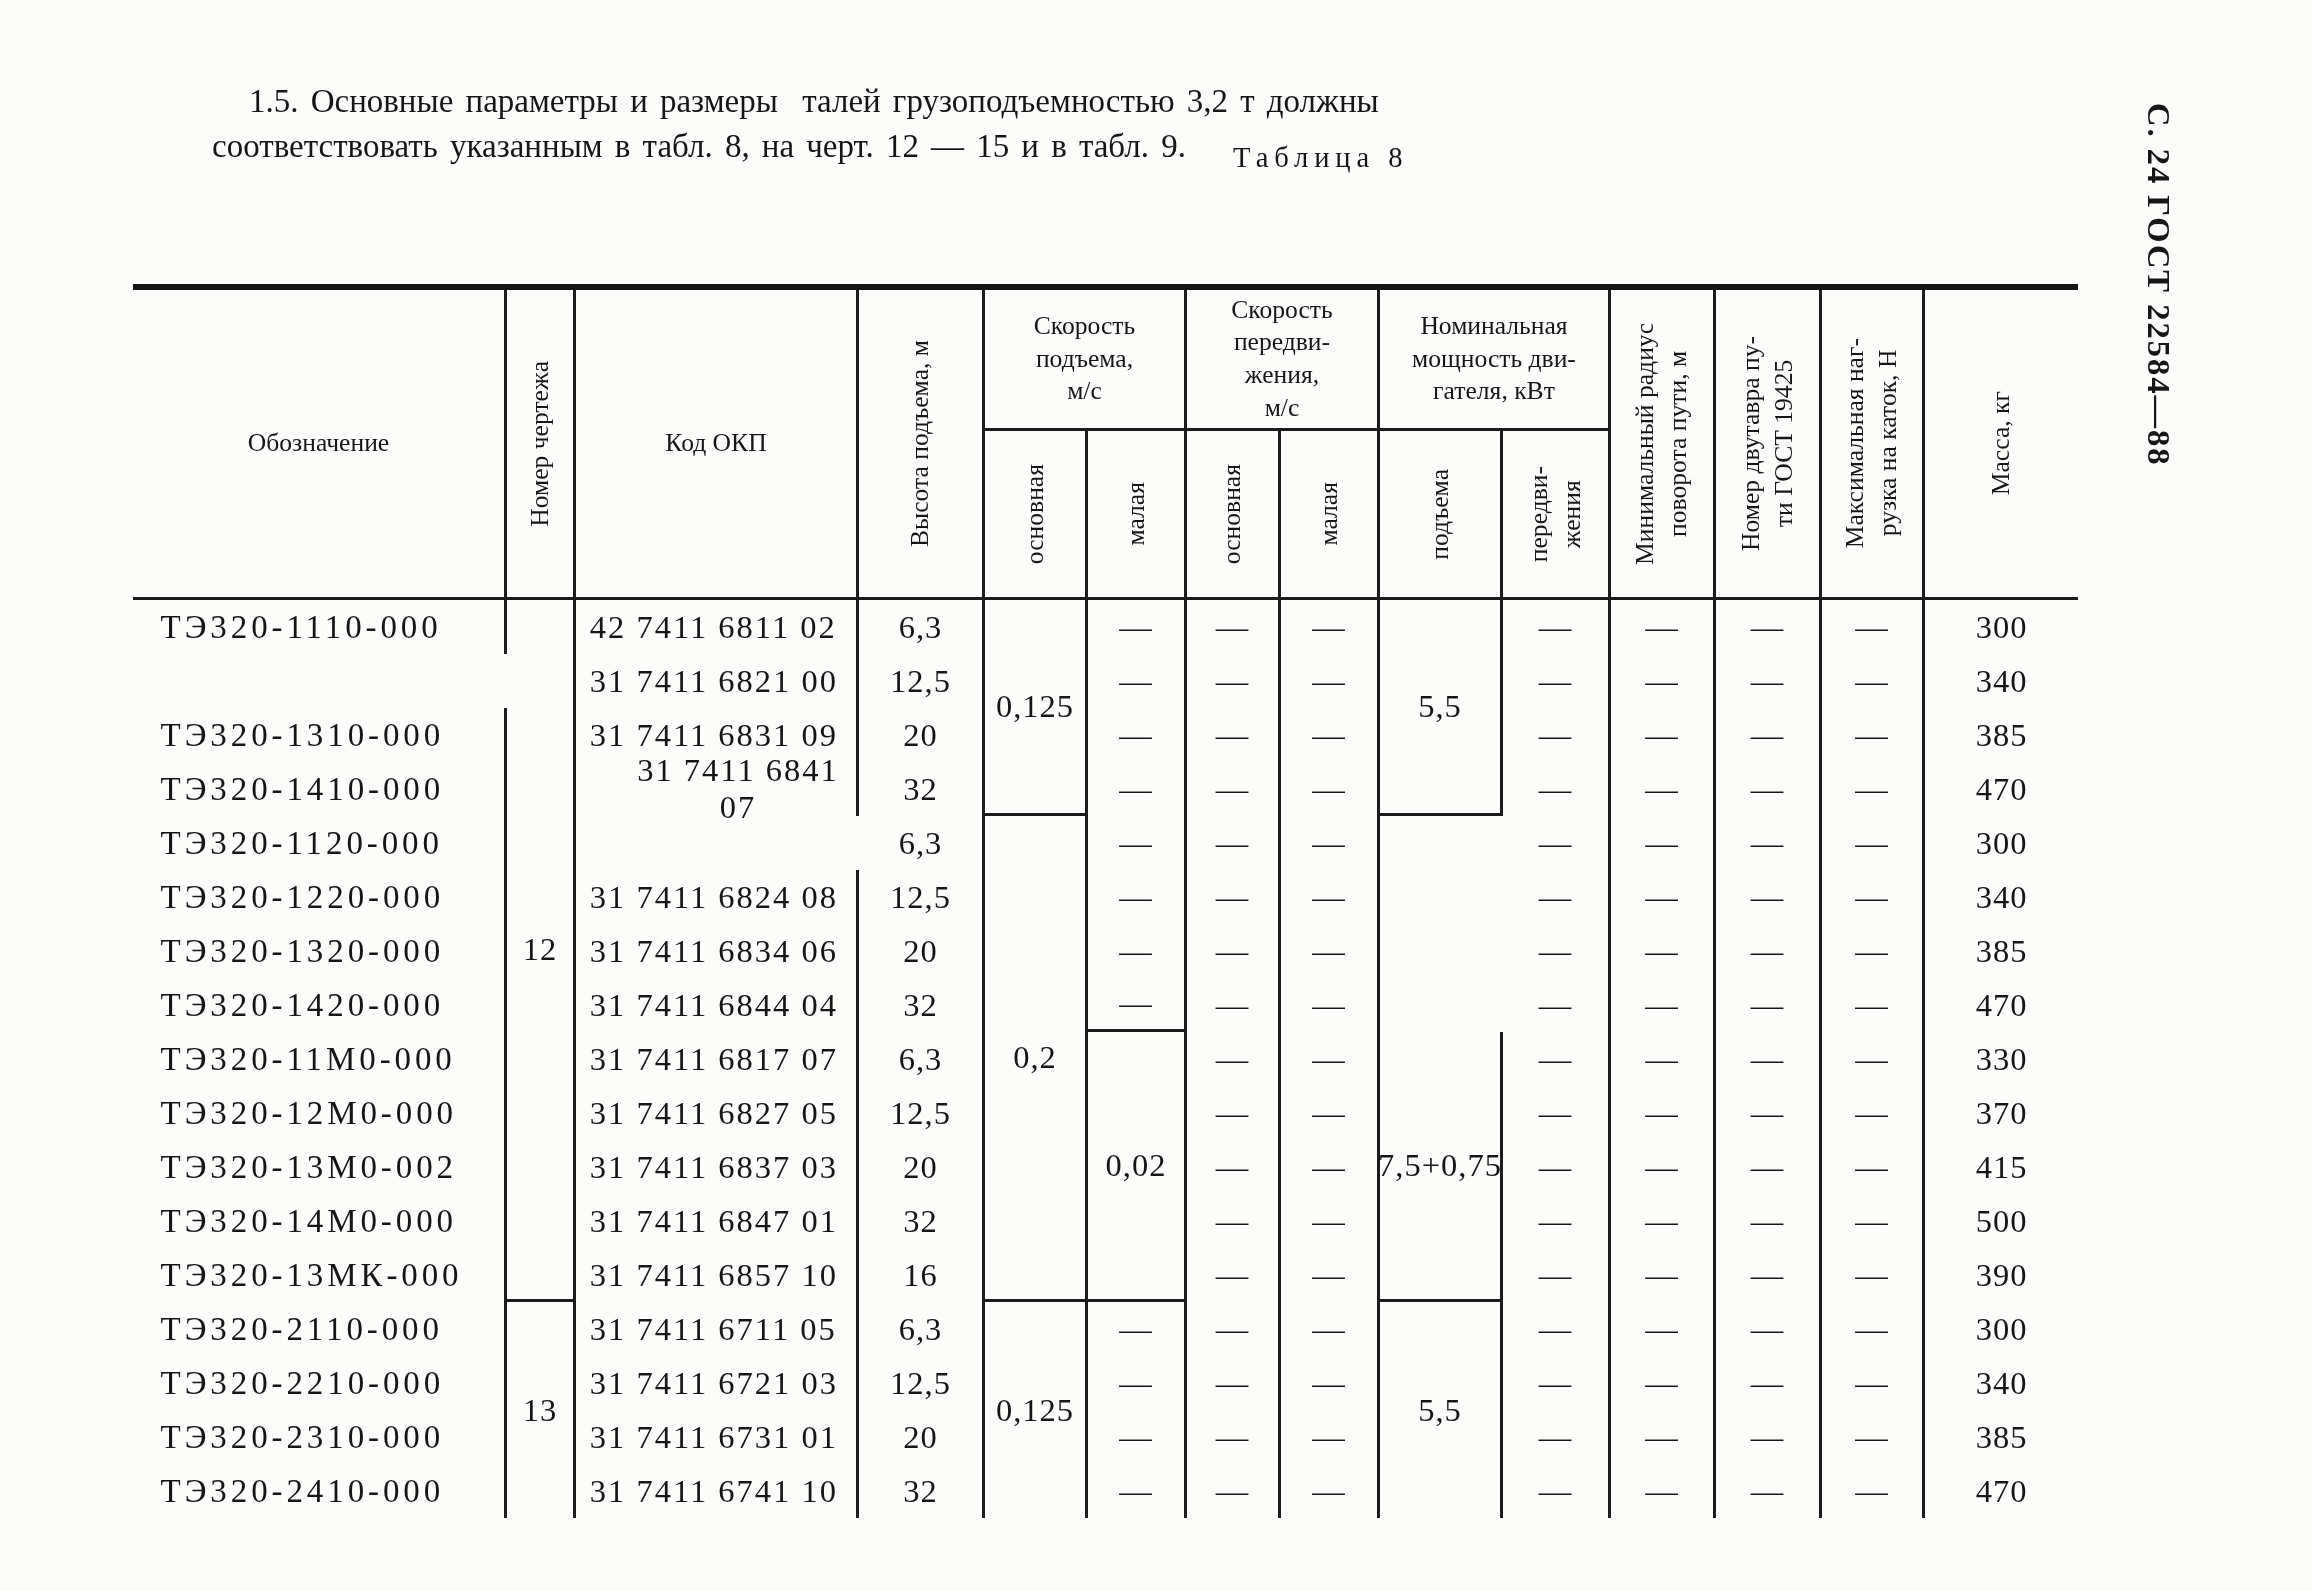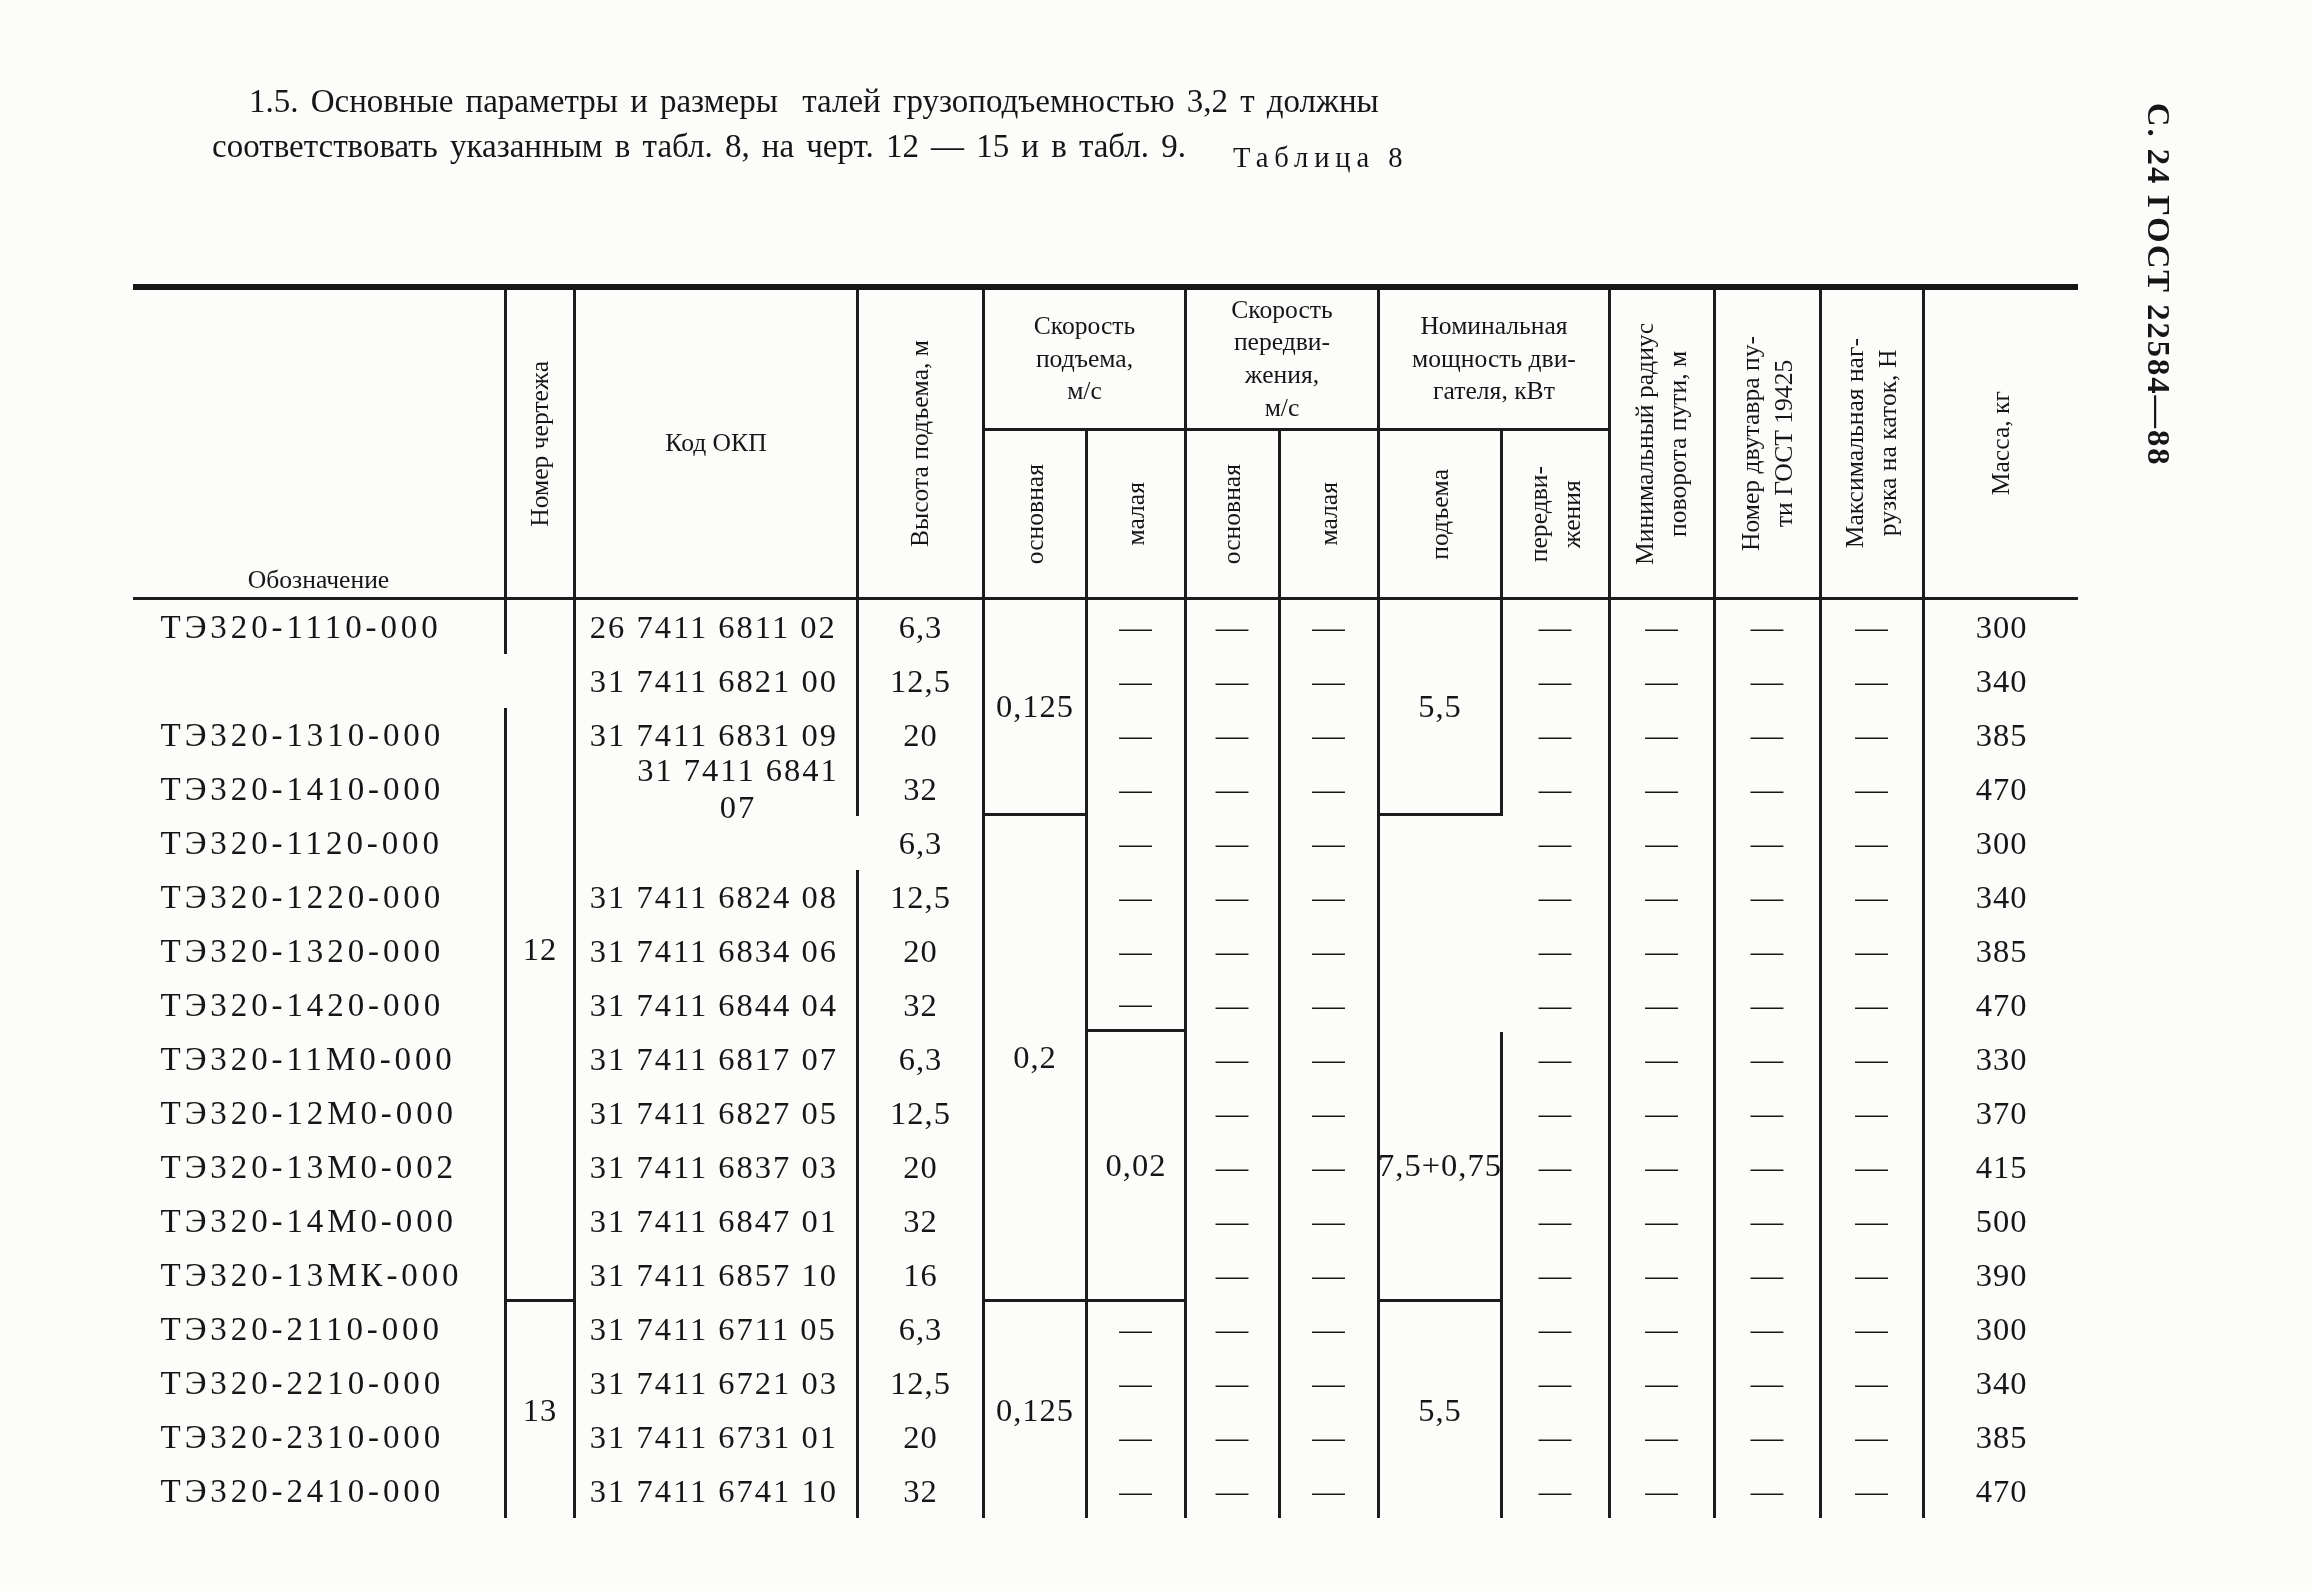--- a/index.html
+++ b/index.html
@@ -38,21 +38,21 @@
   .cell.hb { border-bottom:3.9px solid #1c1c1c; }
   .cell.gb { border-bottom:3px solid #1c1c1c; }
   .cell.db { border-bottom:3px solid #1c1c1c; }
   .h { font-size:25.6px; line-height:1.28; }
   .vt { writing-mode:vertical-rl; transform:rotate(180deg); white-space:pre-line; }
   .pre { white-space:pre-line; }
   .data { font-size:32.5px; letter-spacing:1px; }
   .data.desig { justify-content:flex-start; padding-left:27.6px; font-size:33px; letter-spacing:3.9px; }
   .data.okp { justify-content:flex-start; padding-left:13.8px; letter-spacing:2px; }
   
-  .hc1 { grid-area:1/1/3/2;align-items:flex-end; } .hc2 { grid-area:1/2/3/3; } .hc3 { grid-area:1/3/3/4; } .hc4 { grid-area:1/4/3/5; }
+  .hc1 { grid-area:1/1/3/2; } .hc2 { grid-area:1/2/3/3; } .hc3 { grid-area:1/3/3/4; } .hc4 { grid-area:1/4/3/5; }
   .hg1 { grid-area:1/5/2/7; } .hg2 { grid-area:1/7/2/9; } .hg3 { grid-area:1/9/2/11; }
   .hs1 { grid-area:2/5/3/6; } .hs2 { grid-area:2/6/3/7; } .hs3 { grid-area:2/7/3/8; }
   .hs4 { grid-area:2/8/3/9; } .hs5 { grid-area:2/9/3/10; } .hs6 { grid-area:2/10/3/11; }
   .hc11 { grid-area:1/11/3/12; } .hc12 { grid-area:1/12/3/13; } .hc13 { grid-area:1/13/3/14; } .hc14 { grid-area:1/14/3/15; }
 </style>
 </head>
 <body>
 
 <div class="page">
 
@@ -140,21 +140,21 @@
       <div class="cell data desig" style="grid-area: 12 / 1;">ТЭ320-12М0-000</div>
       <div class="cell data desig" style="grid-area: 13 / 1;">ТЭ320-13М0-002</div>
       <div class="cell data desig" style="grid-area: 14 / 1;">ТЭ320-14М0-000</div>
       <div class="cell data desig" style="grid-area: 15 / 1;">ТЭ320-13МК-000</div>
       <div class="cell data desig" style="grid-area: 16 / 1;">ТЭ320-2110-000</div>
       <div class="cell data desig" style="grid-area: 17 / 1;">ТЭ320-2210-000</div>
       <div class="cell data desig" style="grid-area: 18 / 1;">ТЭ320-2310-000</div>
       <div class="cell data desig" style="grid-area: 19 / 1;">ТЭ320-2410-000</div>
       <div class="cell data db" style="grid-area: 3 / 2 / span 13;">12</div>
       <div class="cell data" style="grid-area: 16 / 2 / span 4;">13</div>
-      <div class="cell data okp" style="grid-area: 3 / 3;">26 7411 6811 02</div>
+      <div class="cell data okp" style="grid-area: 3 / 3;">42 7411 6811 02</div>
       <div class="cell data okp" style="grid-area: 4 / 3;">31 7411 6821 00</div>
       <div class="cell data okp" style="grid-area: 5 / 3;">31 7411 6831 09</div>
       <div class="cell data okp" style="grid-area: 6 / 3; padding-left: 44px;">31 7411 6841 07</div>
       <div class="cell data okp" style="grid-area: 8 / 3;">31 7411 6824 08</div>
       <div class="cell data okp" style="grid-area: 9 / 3;">31 7411 6834 06</div>
       <div class="cell data okp" style="grid-area: 10 / 3;">31 7411 6844 04</div>
       <div class="cell data okp" style="grid-area: 11 / 3;">31 7411 6817 07</div>
       <div class="cell data okp" style="grid-area: 12 / 3;">31 7411 6827 05</div>
       <div class="cell data okp" style="grid-area: 13 / 3;">31 7411 6837 03</div>
       <div class="cell data okp" style="grid-area: 14 / 3;">31 7411 6847 01</div>

